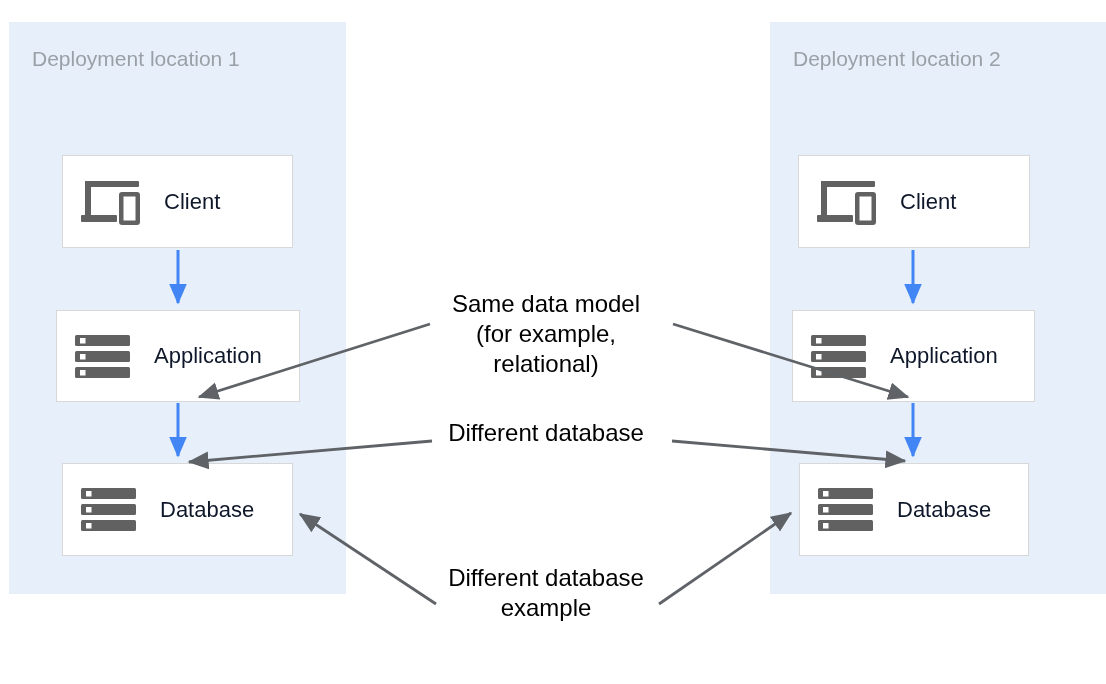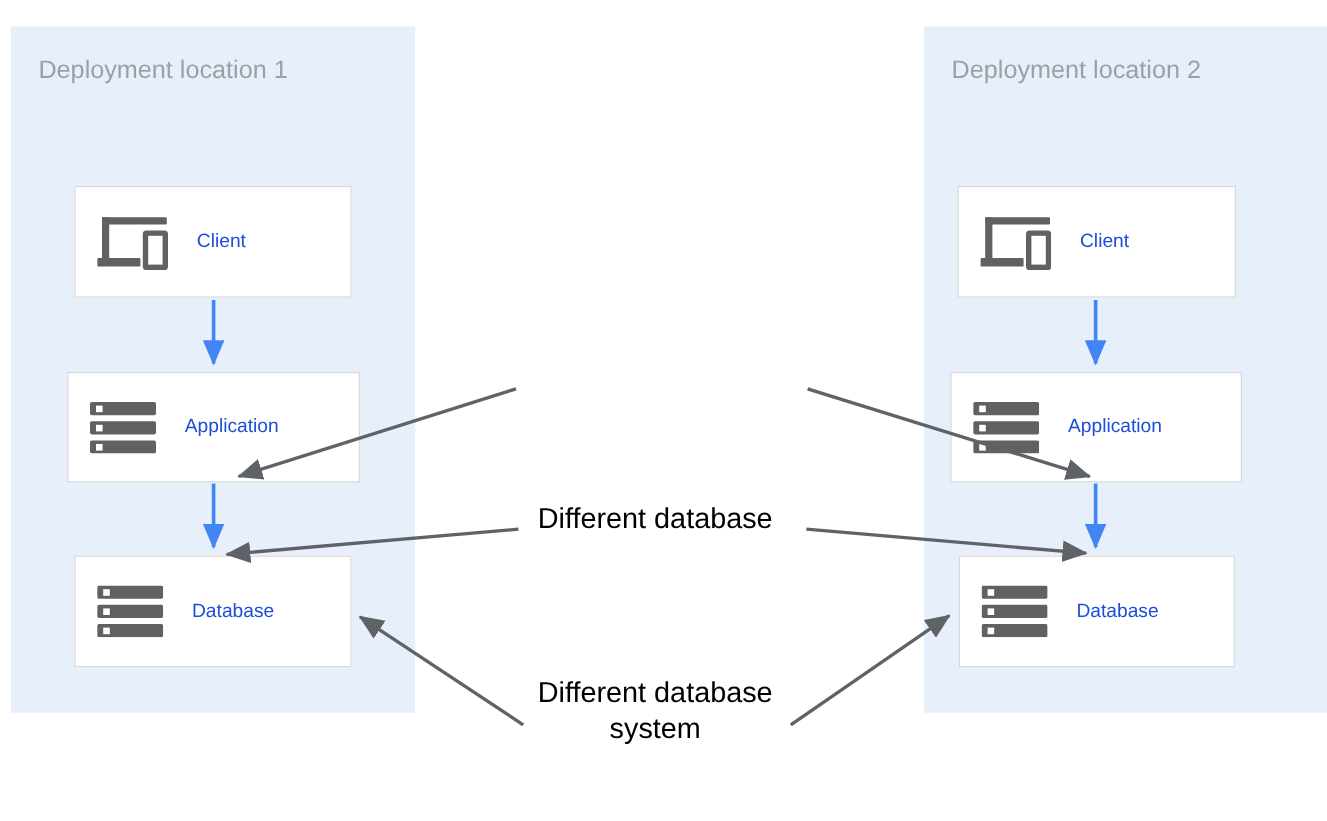--- a/index.html
+++ b/index.html
@@ -15,21 +15,21 @@
   .panel-r{left:770px;}
   .panel-title{
     position:absolute;left:23px;top:25px;
     font-size:21px;color:#9AA0A6;white-space:nowrap;
   }
   .node{
     position:absolute;background:#ffffff;border:1px solid #D8D8D8;
     box-sizing:border-box;display:flex;align-items:center;
     padding-left:18px;gap:24px;
   }
-  .node-label{font-size:16px;color:#1d4ed8;white-space:nowrap;}
+  .node-label{font-size:22px;color:#0f172a;white-space:nowrap;}
   .icon svg{display:block;}
   .annotation{
     position:absolute;left:415px;width:262px;text-align:center;
     font-size:24px;line-height:30px;color:#000000;
   }
   .arrows{position:absolute;left:0;top:0;pointer-events:none;}
   .flow{stroke:#4285F4;stroke-width:3;}
   .ann{stroke:#5F6368;stroke-width:2.8;}
 </style>
 </head>
@@ -120,26 +120,31 @@
         <rect x="0" y="16" width="55" height="11" rx="1.5"></rect>
         <rect x="0" y="32" width="55" height="11" rx="1.5"></rect>
         <rect x="5" y="3" width="5.5" height="5.5" fill="#ffffff"></rect>
         <rect x="5" y="19" width="5.5" height="5.5" fill="#ffffff"></rect>
         <rect x="5" y="35" width="5.5" height="5.5" fill="#ffffff"></rect>
       </svg>
     </span>
     <span class="node-label">Database</span>
   </div>
 
+  <div class="annotation" style="top:289px;">
+    <div>Same data model</div>
+    <div>(for example,</div>
+    <div>relational)</div>
+  </div>
   <div class="annotation" style="top:418px;">
     <div>Different database</div>
   </div>
   <div class="annotation" style="top:563px;">
     <div>Different database</div>
-    <div>system</div>
+    <div>example</div>
   </div>
 
   <svg class="arrows" width="1106" height="684" viewBox="0 0 1106 684" xmlns="http://www.w3.org/2000/svg">
     <defs>
       <marker id="bh" markerWidth="8" markerHeight="7" refX="6.5" refY="3" orient="auto" markerUnits="strokeWidth">
         <path d="M0,0 L7,3 L0,6 Z" fill="#4285F4"></path>
       </marker>
       <marker id="gh" markerWidth="9" markerHeight="8" refX="7" refY="3.2" orient="auto" markerUnits="strokeWidth">
         <path d="M0,0 L7.5,3.2 L0,6.4 Z" fill="#5F6368"></path>
       </marker>

